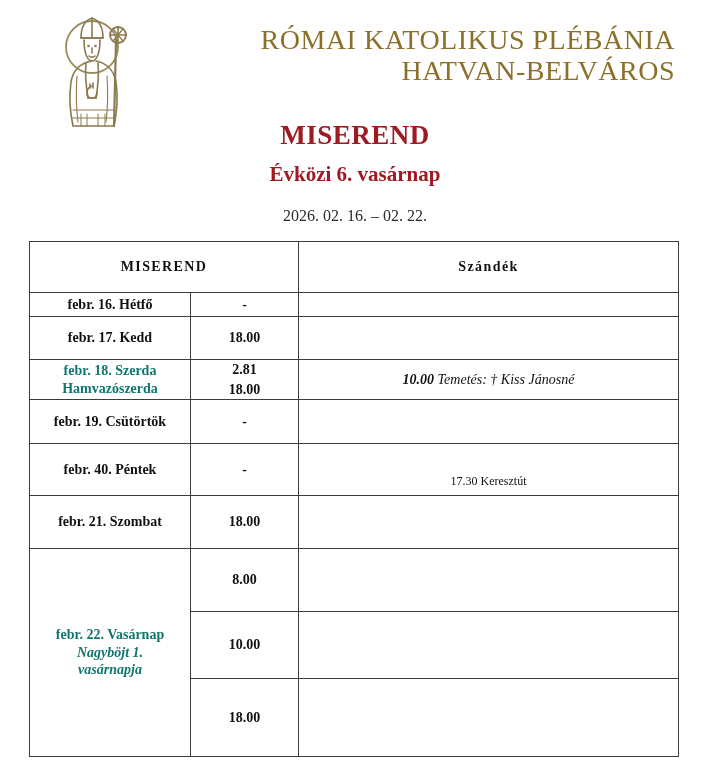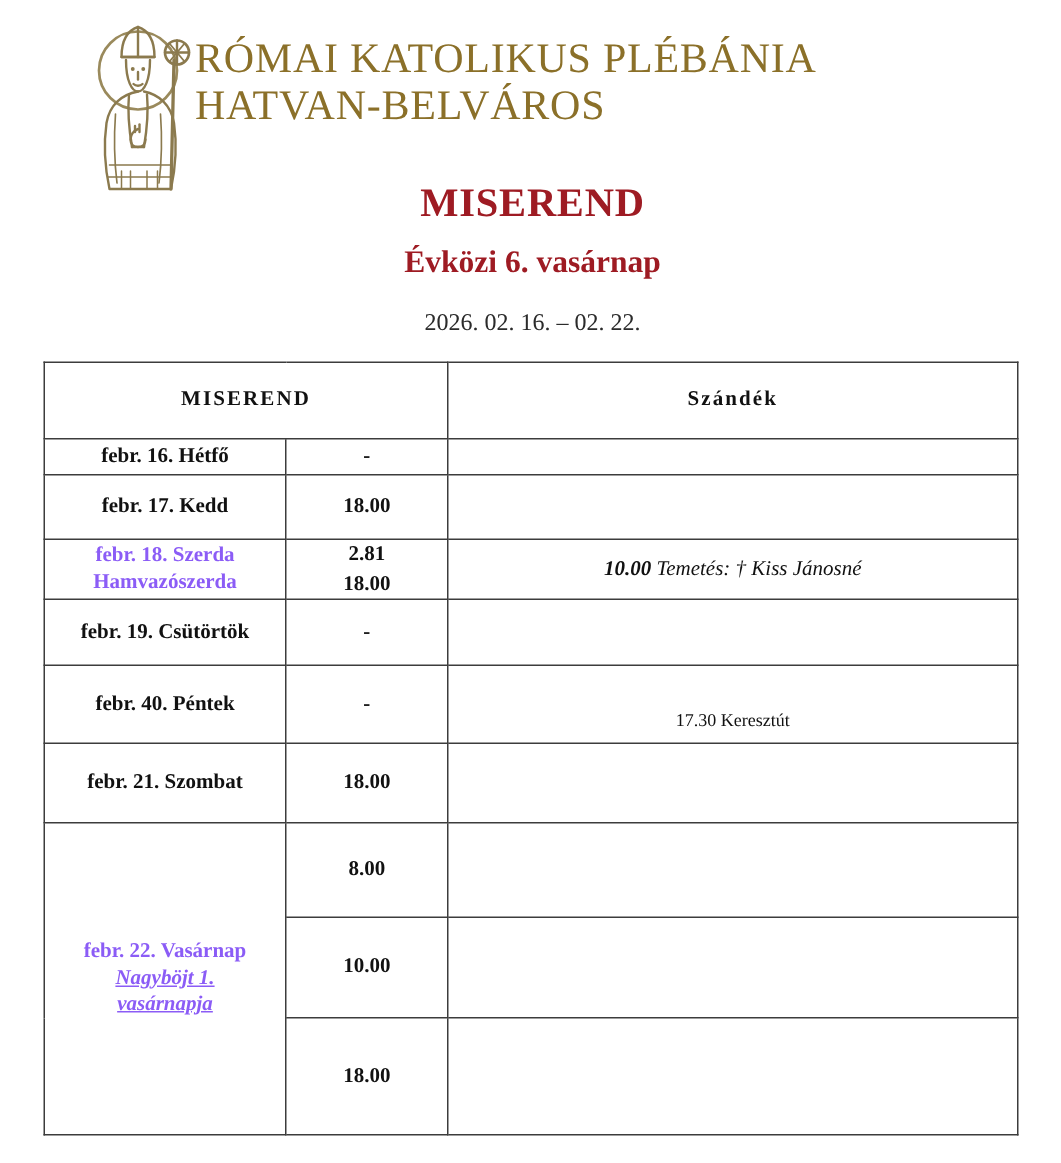--- a/index.html
+++ b/index.html
@@ -31,21 +31,21 @@
     width: 100px;
     height: 122px;
   }
   .logo svg { display: block; width: 100px; height: 122px; }
 
   .parish-titles {
     position: absolute;
     left: 130px;
     top: 24px;
     width: 545px;
-    text-align: left;
+    text-align: right;
   }
   .parish-line1,
   .parish-line2 {
     color: #8b7029;
     font-family: "Liberation Serif", "DejaVu Serif", serif;
     letter-spacing: 0.5px;
     line-height: 1.12;
     white-space: nowrap;
   }
   .parish-line1 { font-size: 28px; }
@@ -125,22 +125,22 @@
     line-height: 1.4;
   }
   td.intent {
     text-align: left;
     vertical-align: top;
     padding: 4px 6px;
     font-size: 12.5px;
   }
   td.intent.bottom { vertical-align: bottom; padding-bottom: 6px; }
 
-  .purple { color: #8b5cf6; }
-  .ital   { font-style: italic; text-decoration: underline; }
+  .purple { color: #0f766e; }
+  .ital   { font-style: italic; }
   .intent-time { font-weight: bold; font-style: italic; }
   .intent-text { font-style: italic; text-align: center; }
   .note-bold { font-weight: normal; font-size: 12px; }
   .sub-line { display: block; }
 </style>
 </head>
 <body>
 
 <div class="masthead">
 

